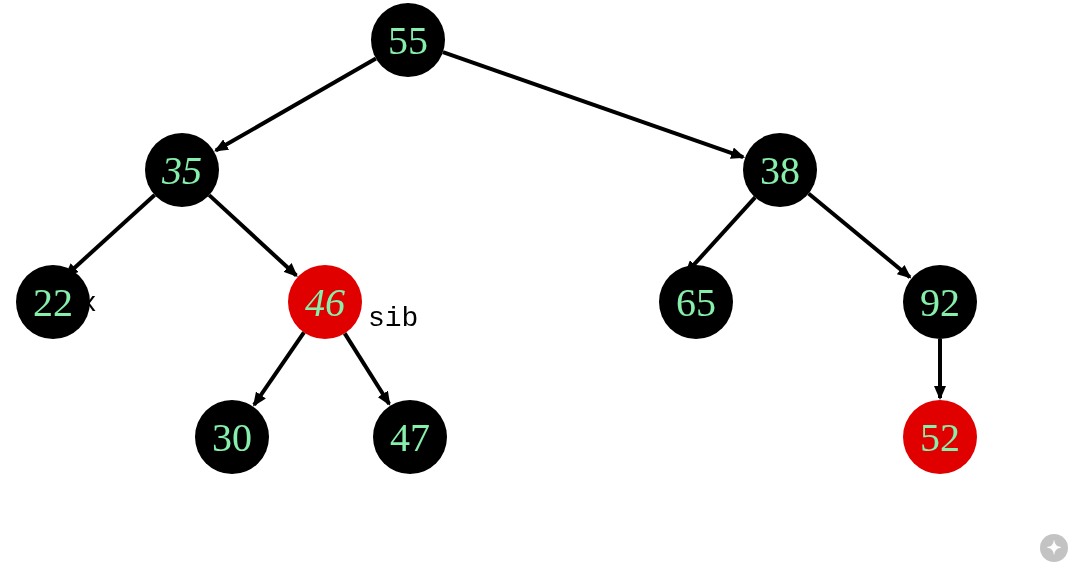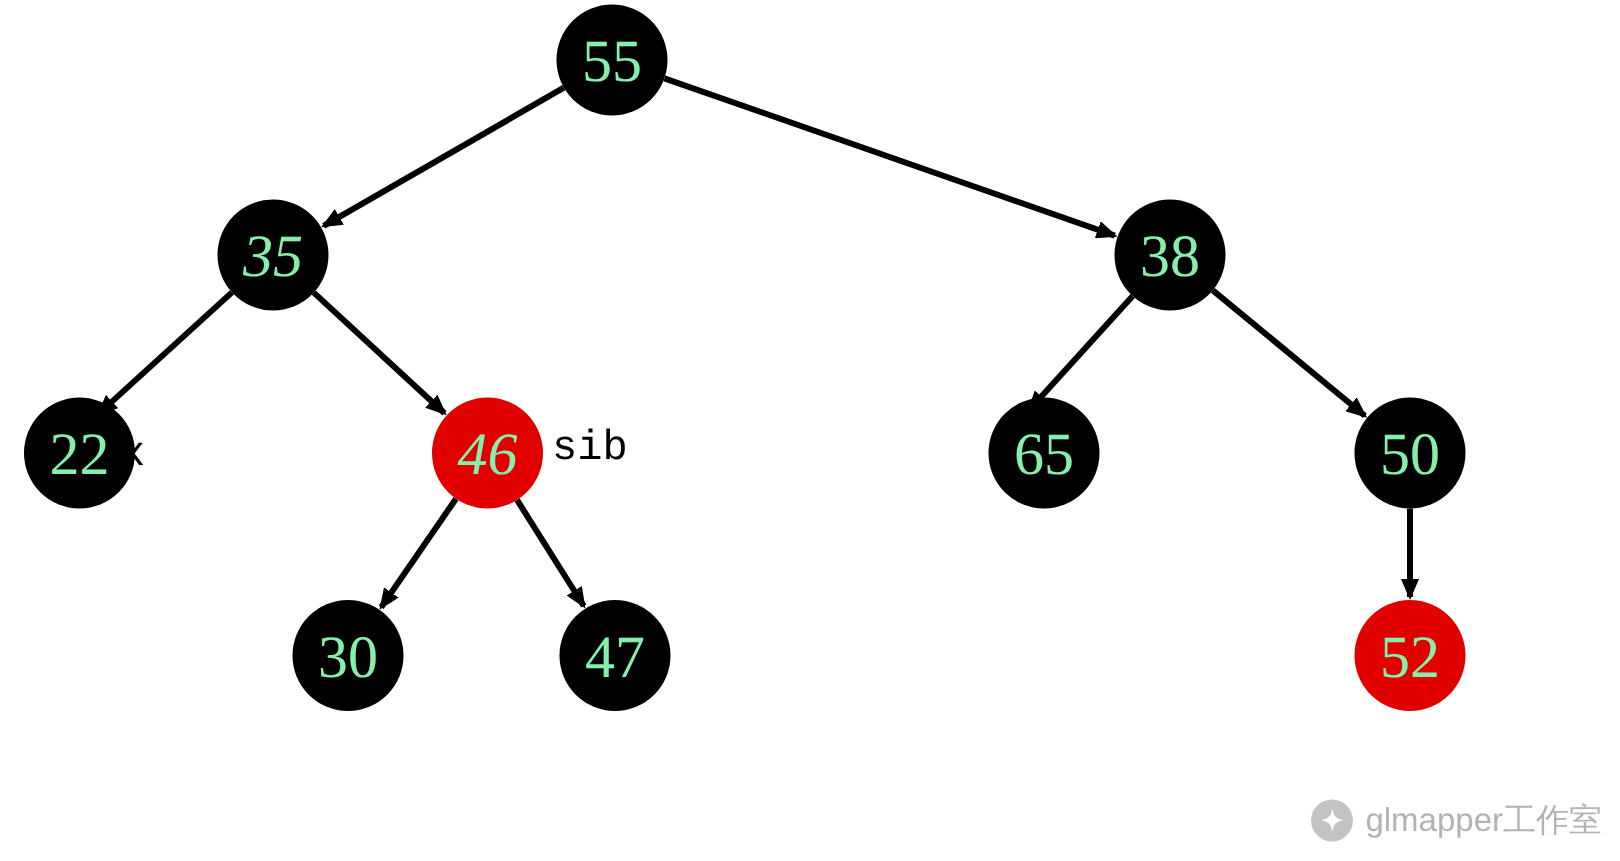--- a/index.html
+++ b/index.html
@@ -89,24 +89,23 @@
     </g>
 </svg>
 
 <div id="nodes-container">
     <div class="node black" style="left: 371px; top: 3px;">55</div>
     <div class="node black" style="left: 145px; top: 133px; font-style: italic;">35</div>
     <div class="node black" style="left: 743px; top: 133px;">38</div>
     <div class="node black" style="left: 0px; top: 265px; margin-left: 16px;">22</div>
     <div class="annotation" style="left: 80px; top: 288px;">x</div>
     <div class="node red" style="left: 288px; top: 265px; font-style: italic;">46</div>
-    <div class="annotation" style="left: 368px; top: 284px;">sib</div>
+    <div class="annotation" style="left: 368px; top: 303px;">sib</div>
     <div class="node black" style="left: 659px; top: 265px;">65</div>
-    <div class="node black" style="left: 903px; top: 265px;">50</div>
+    <div class="node black" style="left: 903px; top: 265px;">92</div>
     <div class="node black" style="left: 195px; top: 400px;">30</div>
     <div class="node black" style="left: 373px; top: 400px;">47</div>
     <div class="node red" style="left: 903px; top: 400px;">52</div>
   </div>
 
 <div class="watermark">
   <span class="wm-icon">✦</span>
-  <span>glmapper工作室</span>
 </div>
 
 </body></html>

